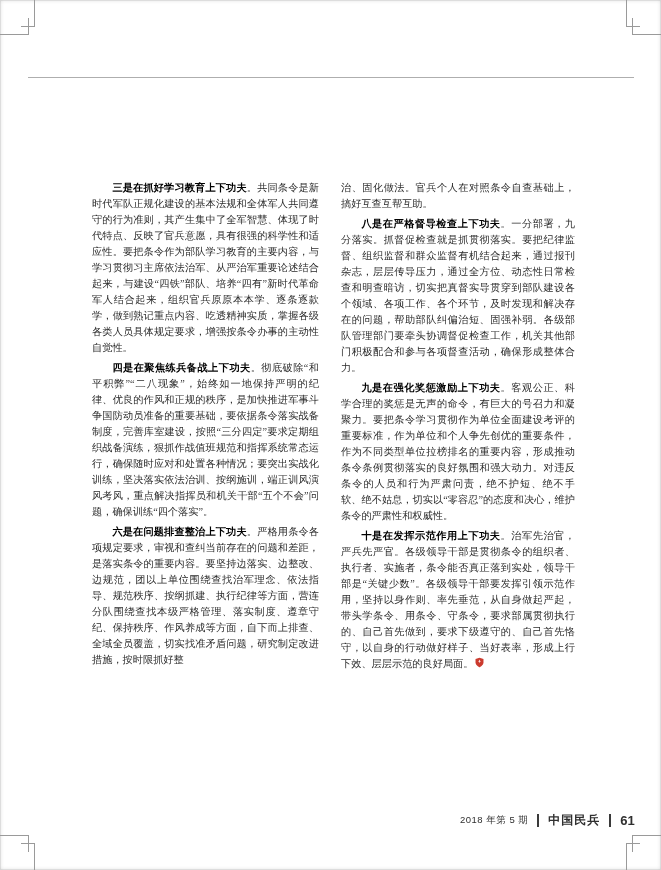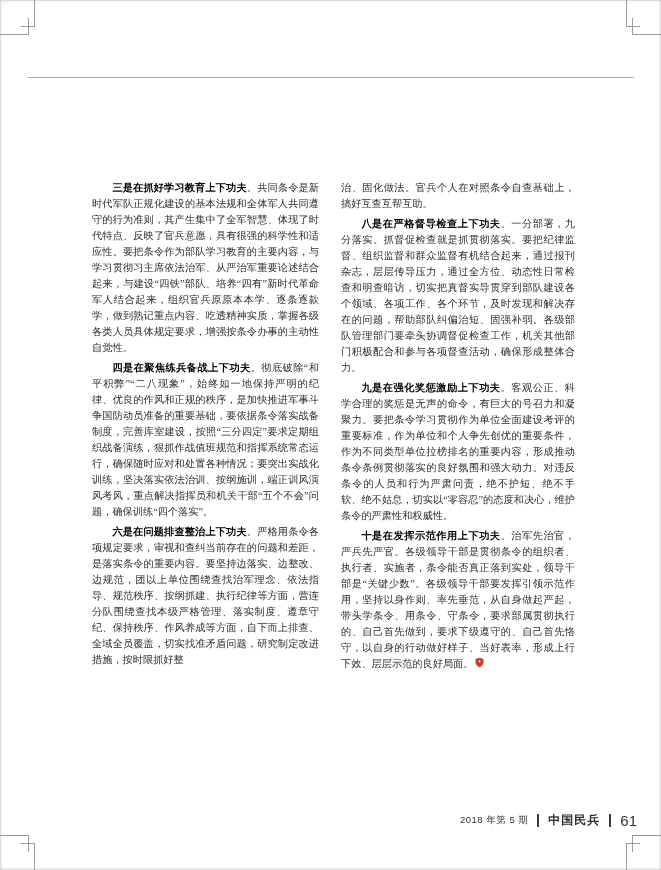--- a/index.html
+++ b/index.html
@@ -30,21 +30,21 @@
   .endmark{display:inline-block;vertical-align:-1px;margin-left:2px;}
   
   .footer{
     position:absolute;top:793px;left:460px;height:20px;
     display:flex;align-items:center;color:#2f2f2f;
     font-family:"Liberation Sans","DejaVu Sans",sans-serif;
     margin-top:17px;
   }
   .footer .issue{font-size:9.5px;letter-spacing:.5px;}
   .footer .mag{font-size:12px;font-weight:600;letter-spacing:1px;}
-  .footer .num{font-size:15px;font-weight:400;}
+  .footer .num{font-size:13px;font-weight:700;}
   .footer .sep{width:2px;height:13px;background:#3a3a3a;margin:0 9px;}
 </style>
 </head>
 <body>
 
 <div class="page">
 
   <div>
 
     <div class="cm" style="left:0;top:34px;width:28px;height:1px;"></div>

